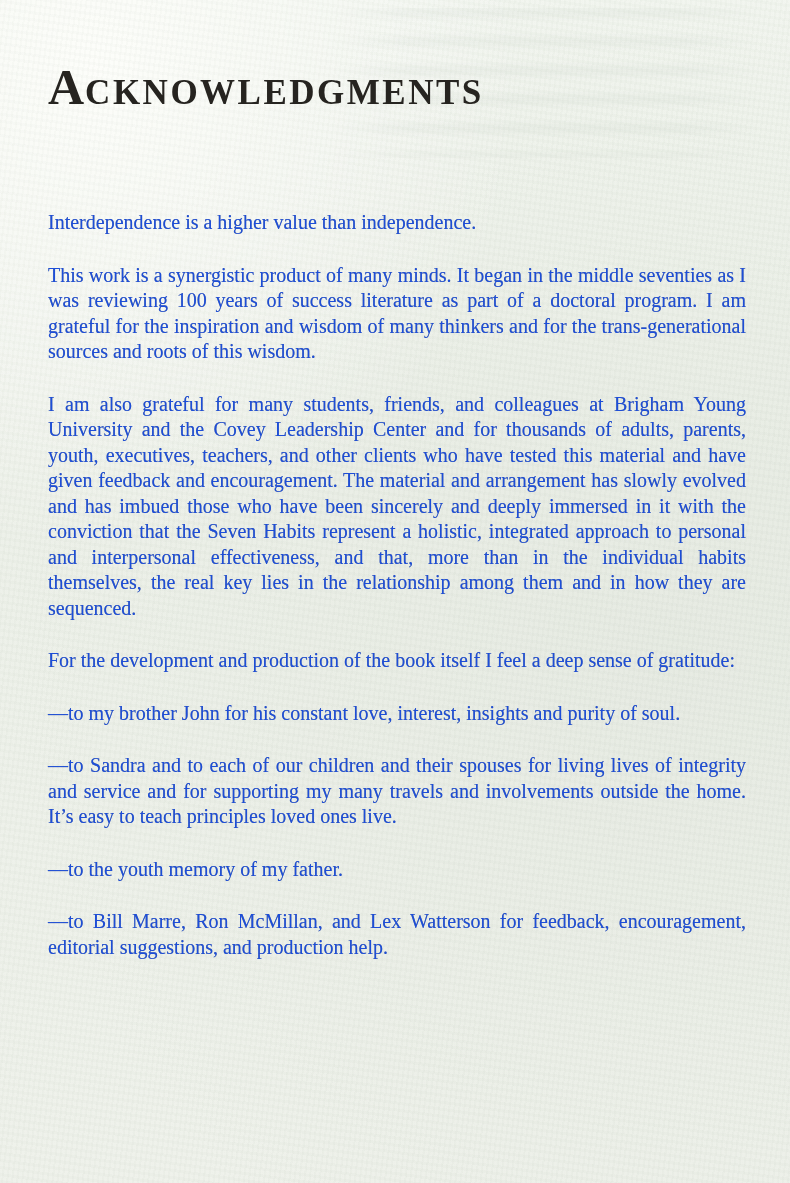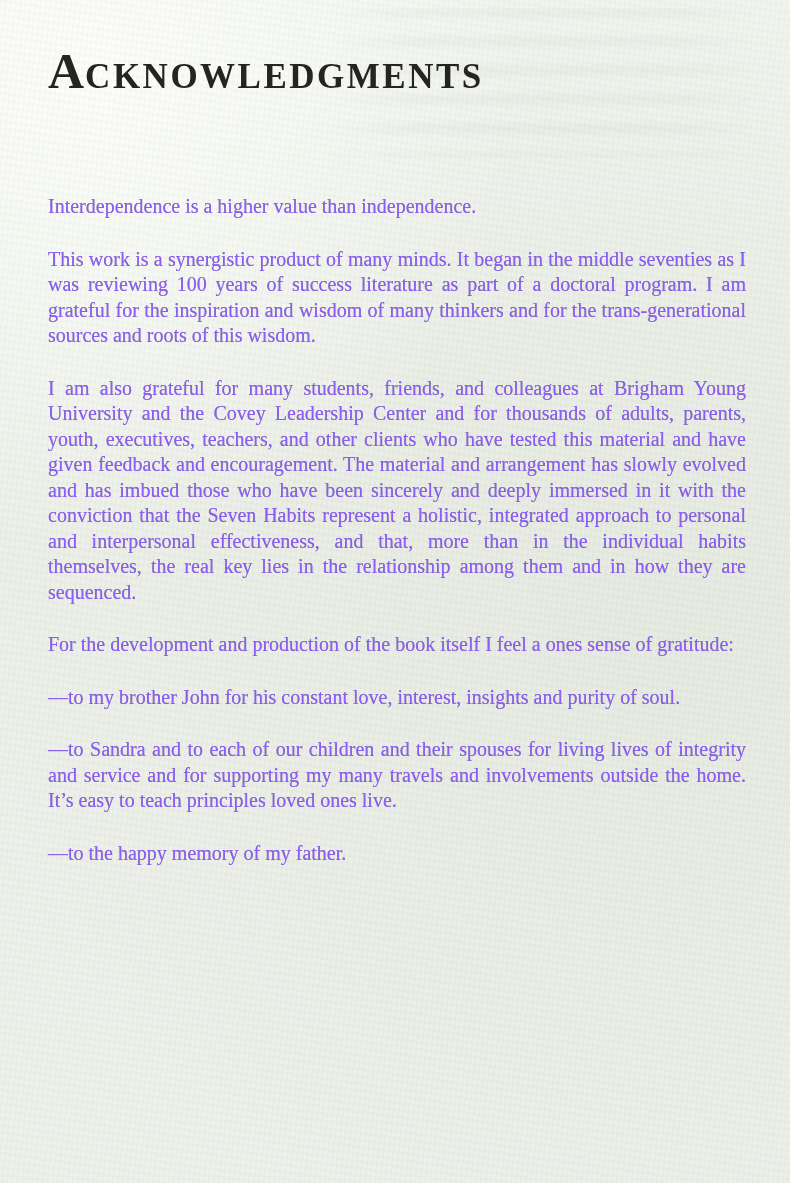--- a/index.html
+++ b/index.html
@@ -43,21 +43,21 @@
     );
     filter: blur(3px);
     opacity: 0.55;
     -webkit-mask-image: linear-gradient(90deg, transparent 0%, #000 18%, #000 82%, transparent 100%);
     mask-image: linear-gradient(90deg, transparent 0%, #000 18%, #000 82%, transparent 100%);
     pointer-events: none;
   }
 
   .page-body {
     position: relative;
-    padding: 46px 44px 0 48px;
+    padding: 62px 44px 0 48px;
   }
 
   h1.page-title {
     margin: 0 0 92px 0;
     font-size: 35px;
     line-height: 50px;
     font-weight: 700;
     letter-spacing: 2.5px;
     color: #262420;
     white-space: nowrap;
@@ -65,40 +65,41 @@
   h1.page-title .drop-initial {
     font-size: 50px;
     letter-spacing: 1px;
   }
 
   .text-block p {
     margin: 0 0 27px 0;
     font-size: 20px;
     line-height: 25.5px;
     text-align: justify;
-    color: #8b5cf6;
+    color: #1d4ed8;
     text-shadow: 0 0 0.4px rgba(58,56,51,0.45);
   }
   .text-block p.single {
     text-align: left;
   }
 </style>
 </head>
 <body>
 
 <div class="paper-texture"></div>
 <div class="ghost-bleed"></div>
 
 <div class="page-body">
 
   <h1 class="page-title"><span class="drop-initial">A</span><span>CKNOWLEDGMENTS</span></h1>
 
   <div class="text-block">
     <p class="single">Interdependence is a higher value than independence.</p>
     <p>This work is a synergistic product of many minds. It began in the middle seventies as I was reviewing 100 years of success literature as part of a doctoral program. I am grateful for the inspiration and wisdom of many thinkers and for the trans-generational sources and roots of this wisdom.</p>
     <p>I am also grateful for many students, friends, and colleagues at Brigham Young University and the Covey Leadership Center and for thousands of adults, parents, youth, executives, teachers, and other clients who have tested this material and have given feedback and encouragement. The material and arrangement has slowly evolved and has imbued those who have been sincerely and deeply immersed in it with the conviction that the Seven Habits represent a holistic, integrated approach to personal and interpersonal effectiveness, and that, more than in the individual habits themselves, the real key lies in the relationship among them and in how they are sequenced.</p>
-    <p>For the development and production of the book itself I feel a ones sense of gratitude:</p>
+    <p>For the development and production of the book itself I feel a deep sense of gratitude:</p>
     <p>—to my brother John for his constant love, interest, insights and purity of soul.</p>
     <p>—to Sandra and to each of our children and their spouses for living lives of integrity and service and for supporting my many travels and involvements outside the home. It’s easy to teach principles loved ones live.</p>
-    <p class="single">—to the happy memory of my father.</p>
+    <p class="single">—to the youth memory of my father.</p>
+    <p>—to Bill Marre, Ron McMillan, and Lex Watterson for feedback, encouragement, editorial suggestions, and production help.</p>
   </div>
 
 </div>
 
 </body></html>

